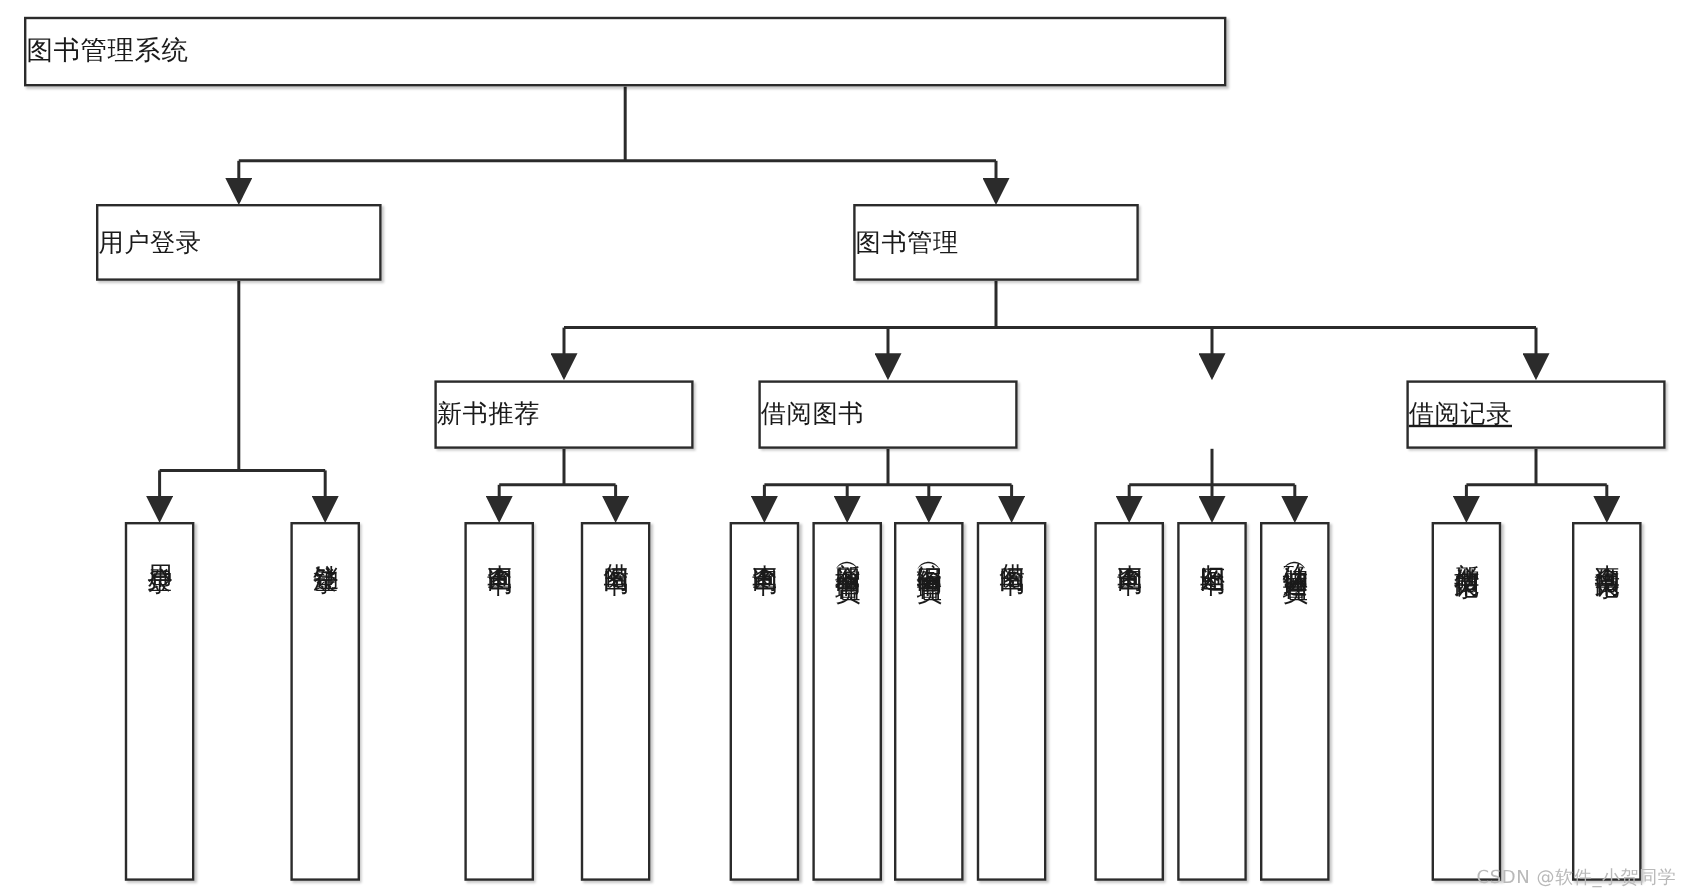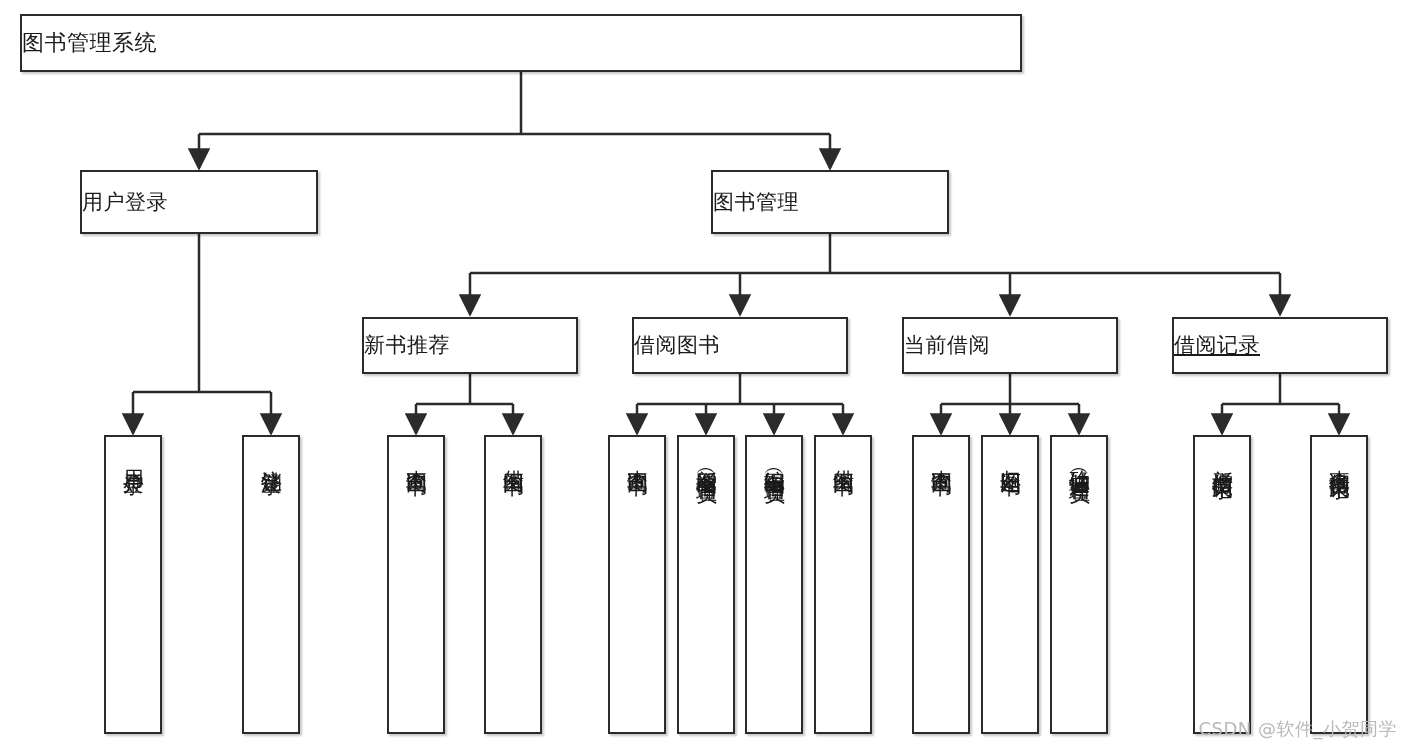--- a/index.html
+++ b/index.html
@@ -53,21 +53,21 @@
     text-orientation: upright;
     font-size: 21px;
     line-height: 1.28;
     letter-spacing: 2px;
     white-space: nowrap;
   }
   .watermark {
     position: absolute;
     right: 8px;
     bottom: 6px;
-    font-size: 18px;
+    font-size: 15px;
     color: #b9b9b9;
     letter-spacing: 0.5px;
     white-space: nowrap;
   }
 </style>
 </head>
 <body>
 
 <div id="diagram">
 
@@ -131,23 +131,20 @@
   <div class="node" style="left:362px; top:317px; width:216px; height:57px;">
     <span class="lbl">新书推荐</span>
   </div>
 
   <div class="node" style="left:711px; top:170px; width:238px; height:64px;">
     <span class="lbl">图书管理</span>
   </div>
   <div class="node" style="left:632px; top:317px; width:216px; height:57px;">
     <span class="lbl">借阅图书</span>
   </div>
-  <div class="node" style="left:902px; top:317px; width:216px; height:57px;">
-    <span class="lbl">当前借阅</span>
-  </div>
   <div class="node" style="left:1172px; top:317px; width:216px; height:57px;text-decoration:underline;">
     <span class="lbl">借阅记录</span>
   </div>
 
   <div class="node leaf" style="left:104px; top:435px; width:58px; height:299px;">
     <span class="lbl">用户登录</span>
   </div>
   <div class="node leaf" style="left:242px; top:435px; width:58px; height:299px;">
     <span class="lbl">注销登录</span>
   </div>

